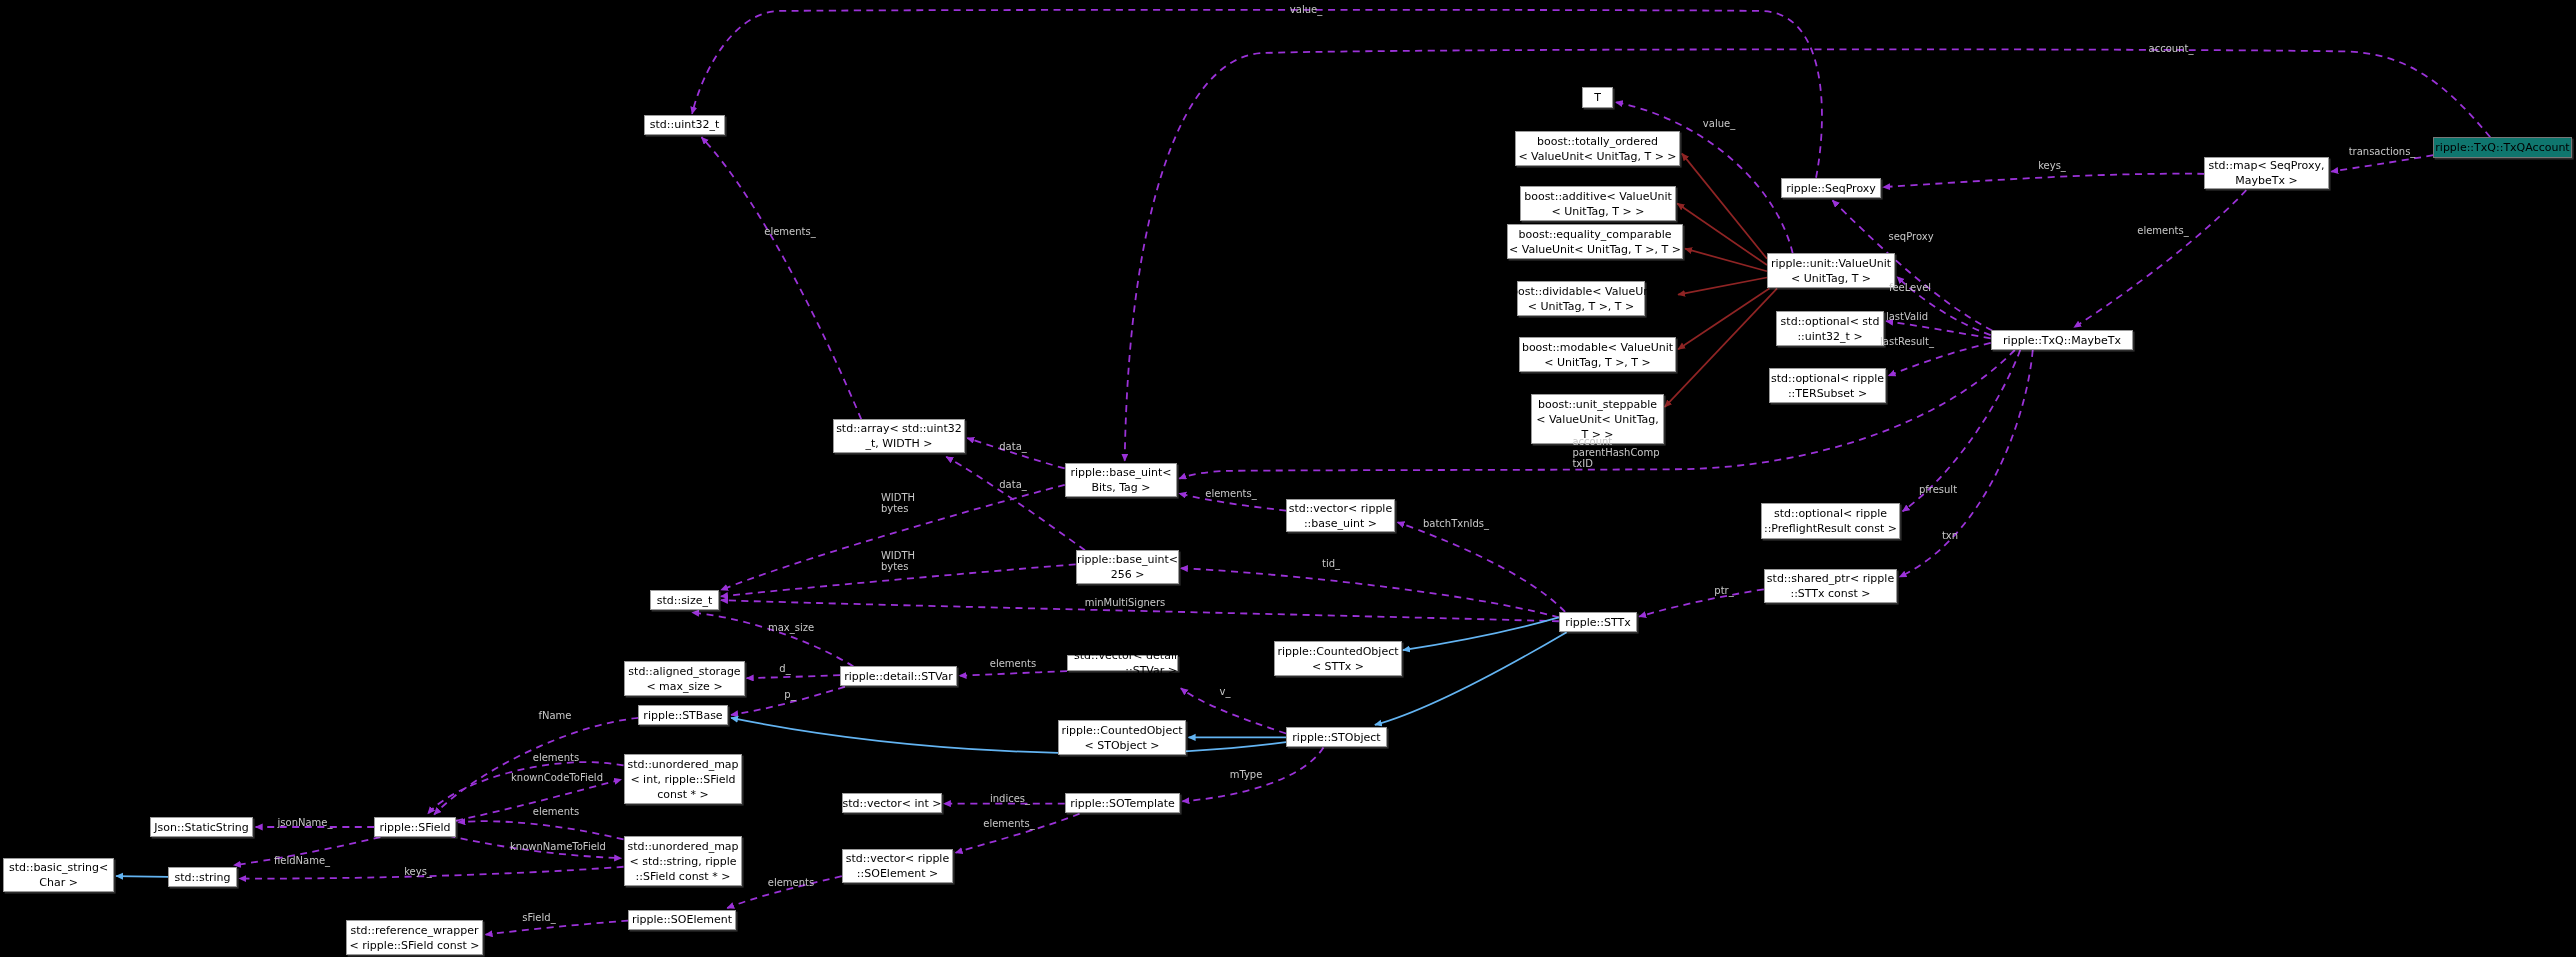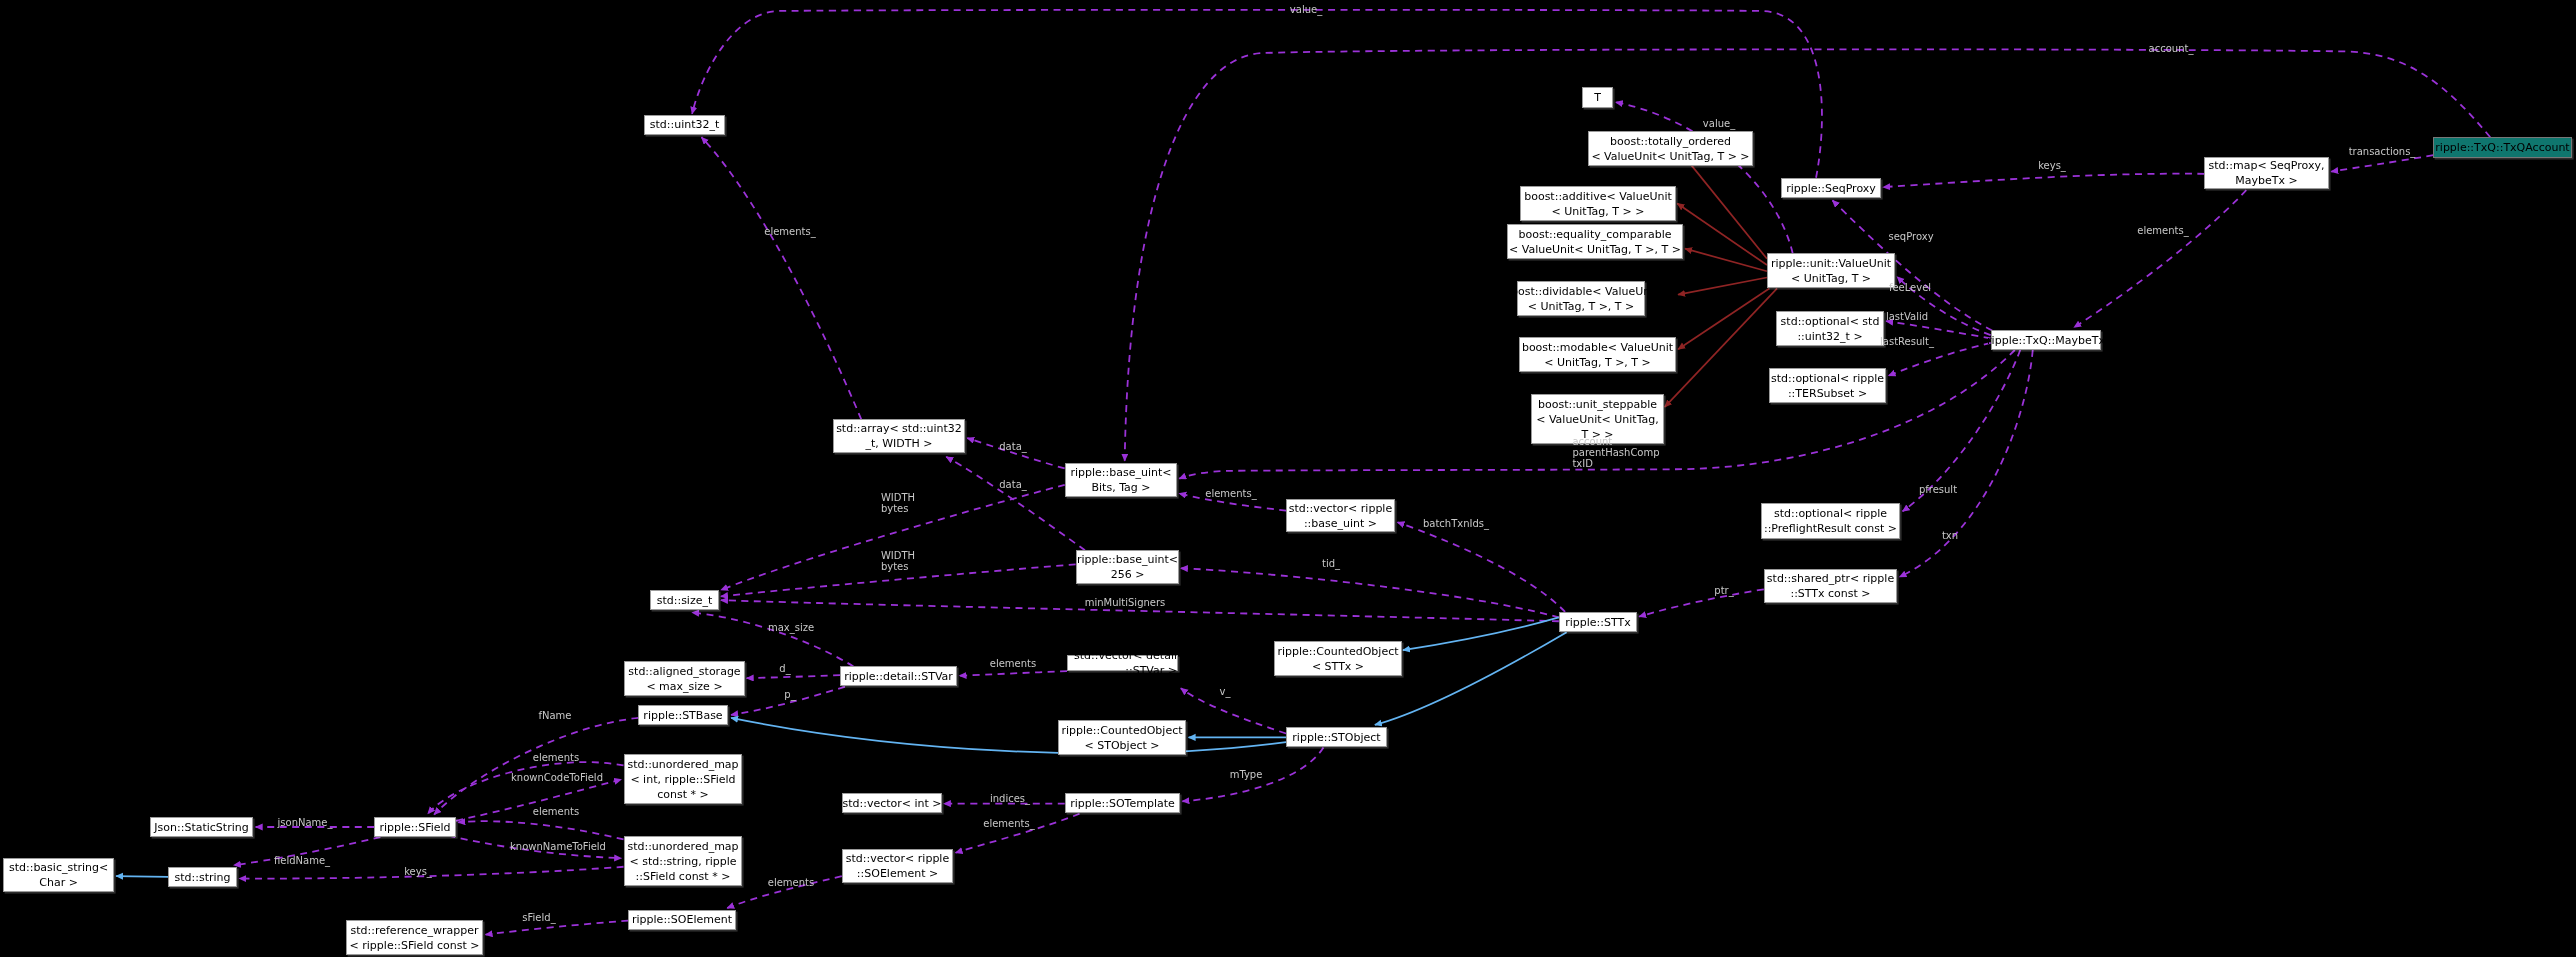--- a/index.html
+++ b/index.html
@@ -89,21 +89,21 @@
         <path d="M216,1125 L149,1124" class="edge inheritance"></path>
       </g>
   </svg>
   <div id="node-layer">
       <div class="node" style="left: 644px; top: 115px; width: 81px; height: 19.5px;">
         <div>std::uint32_t</div>
       </div>
       <div class="node" style="left: 1582px; top: 87px; width: 31px; height: 21px;">
         <div>T</div>
       </div>
-      <div class="node" style="left: 1588px; top: 131px; width: 165px; height: 35px;">
+      <div class="node" style="left: 1515px; top: 131px; width: 165px; height: 35px;">
         <div>boost::totally_ordered</div>
         <div>&lt; ValueUnit&lt; UnitTag, T &gt; &gt;</div>
       </div>
       <div class="node" style="left: 1781px; top: 178px; width: 100px; height: 20px;">
         <div>ripple::SeqProxy</div>
       </div>
       <div class="node" style="left: 2204px; top: 157px; width: 125px; height: 32px;">
         <div>std::map&lt; SeqProxy,</div>
         <div>MaybeTx &gt;</div>
       </div>
@@ -127,21 +127,21 @@
         <div>&lt; UnitTag, T &gt;, T &gt;</div>
       </div>
       <div class="node" style="left: 1776px; top: 311px; width: 108px; height: 35px;">
         <div>std::optional&lt; std</div>
         <div>::uint32_t &gt;</div>
       </div>
       <div class="node" style="left: 1519px; top: 337px; width: 157px; height: 35px;">
         <div>boost::modable&lt; ValueUnit</div>
         <div>&lt; UnitTag, T &gt;, T &gt;</div>
       </div>
-      <div class="node" style="left: 1991px; top: 330px; width: 110px; height: 20px;">
+      <div class="node" style="left: 1991px; top: 330px; width: 142px; height: 20px;">
         <div>ripple::TxQ::MaybeTx</div>
       </div>
       <div class="node" style="left: 1769px; top: 368px; width: 117px; height: 35px;">
         <div>std::optional&lt; ripple</div>
         <div>::TERSubset &gt;</div>
       </div>
       <div class="node" style="left: 1531px; top: 394px; width: 133px; height: 50px;">
         <div>boost::unit_steppable</div>
         <div>&lt; ValueUnit&lt; UnitTag,</div>
         <div>T &gt; &gt;</div>

